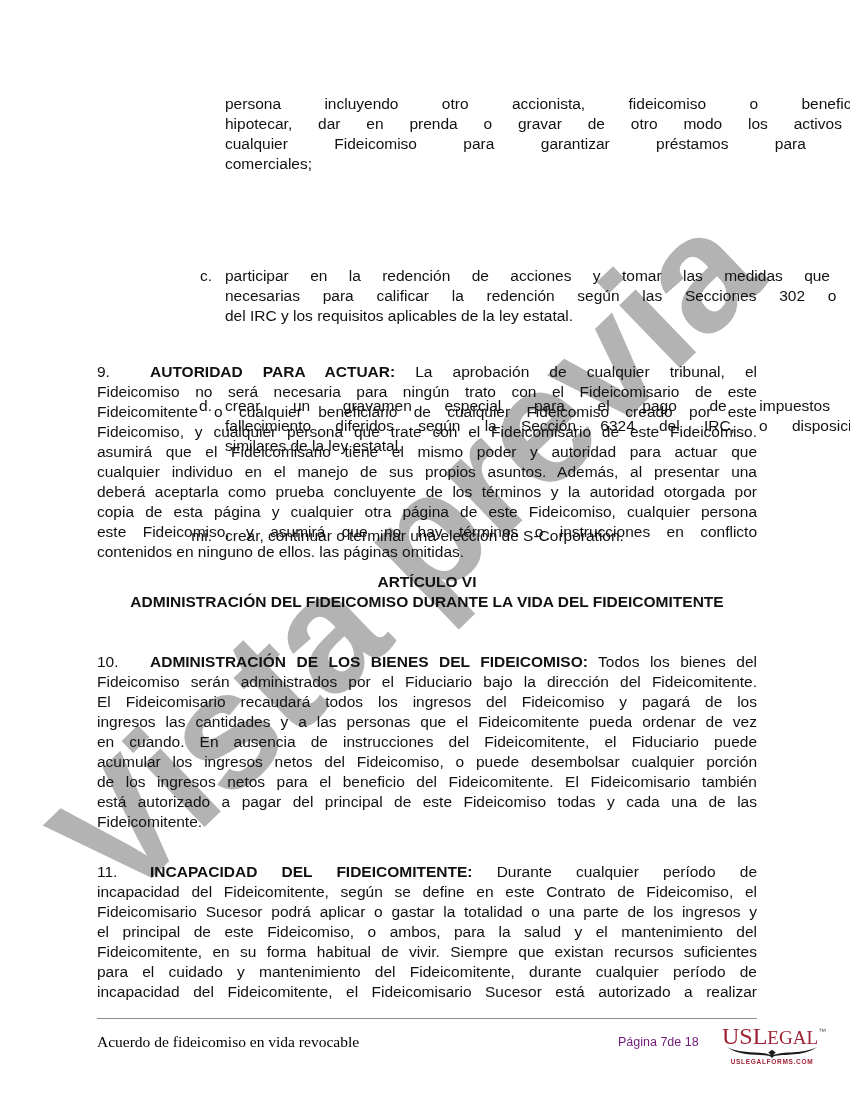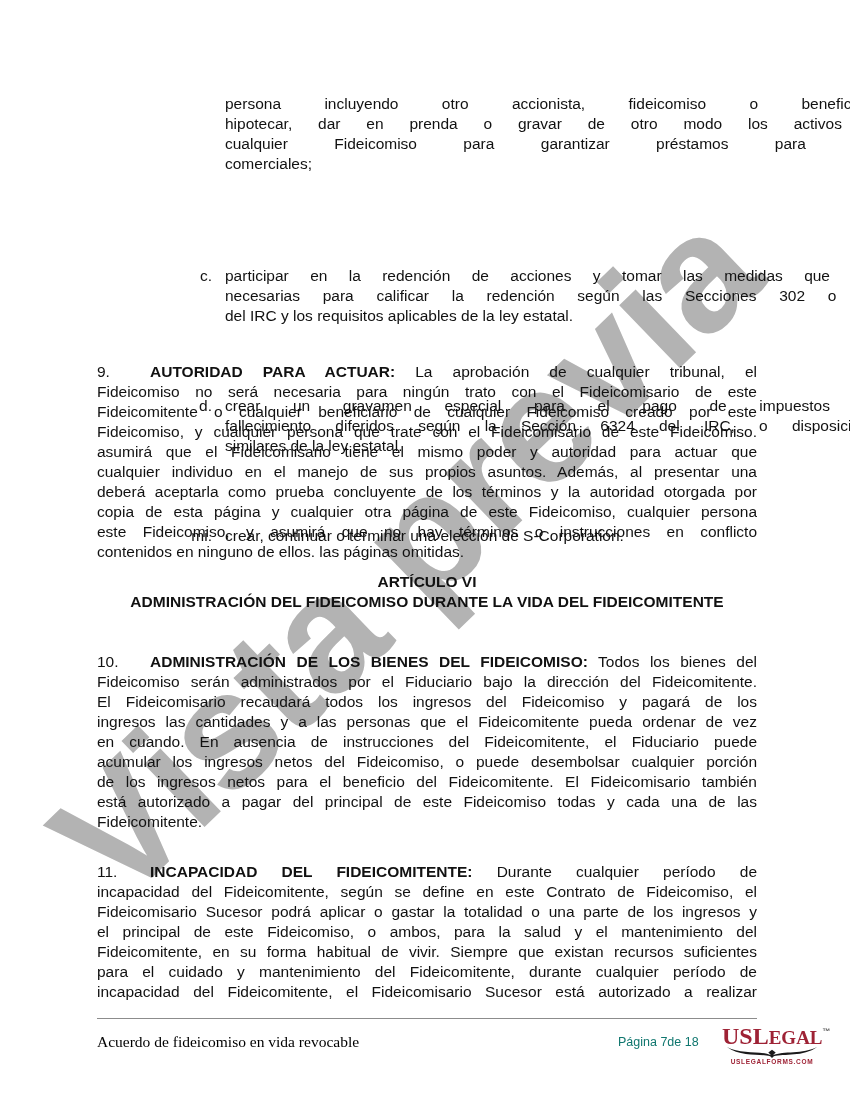--- a/index.html
+++ b/index.html
@@ -44,25 +44,25 @@
     text-align: center; text-align-last: center;
     white-space: nowrap; overflow: visible;
   }
 
   
   .footer-rule { position: absolute; left: 97px; top: 1018px; width: 660px; height: 1px; background: #8c8c8c; z-index: 2; }
   .footer-left {
     position: absolute; left: 97px; top: 1033px; z-index: 2;
     font-family: "Liberation Serif", serif; font-size: 15.5px; color: #000000;
   }
-  .footer-page { position: absolute; left: 618px; top: 1035px; z-index: 2; font-size: 12.5px; color: #0f766e; }
+  .footer-page { position: absolute; left: 618px; top: 1035px; z-index: 2; font-size: 12.5px; color: #701a75; }
 
   .logo { position: absolute; left: 722px; top: 1024px; width: 100px; text-align: center; z-index: 2; }
   .logo-name {
-    font-family: "Liberation Serif", serif; font-weight: bold;
+    font-family: "Liberation Serif", serif; font-weight: normal;
     color: #9e2235; line-height: 1; white-space: nowrap;
   }
   .logo-name .lg { font-size: 24px; }
   .logo-name .sm { font-size: 19px; }
   .logo-name .tm { font-size: 8px; color: #555; vertical-align: 10px; font-family: "Liberation Sans", sans-serif; }
   .logo-wings { display: block; margin: -2px auto 0 auto; }
   .logo-site {
     font-size: 6.5px; font-weight: bold; color: #9e2235;
     letter-spacing: 0.7px; margin-top: 0px;
   }

